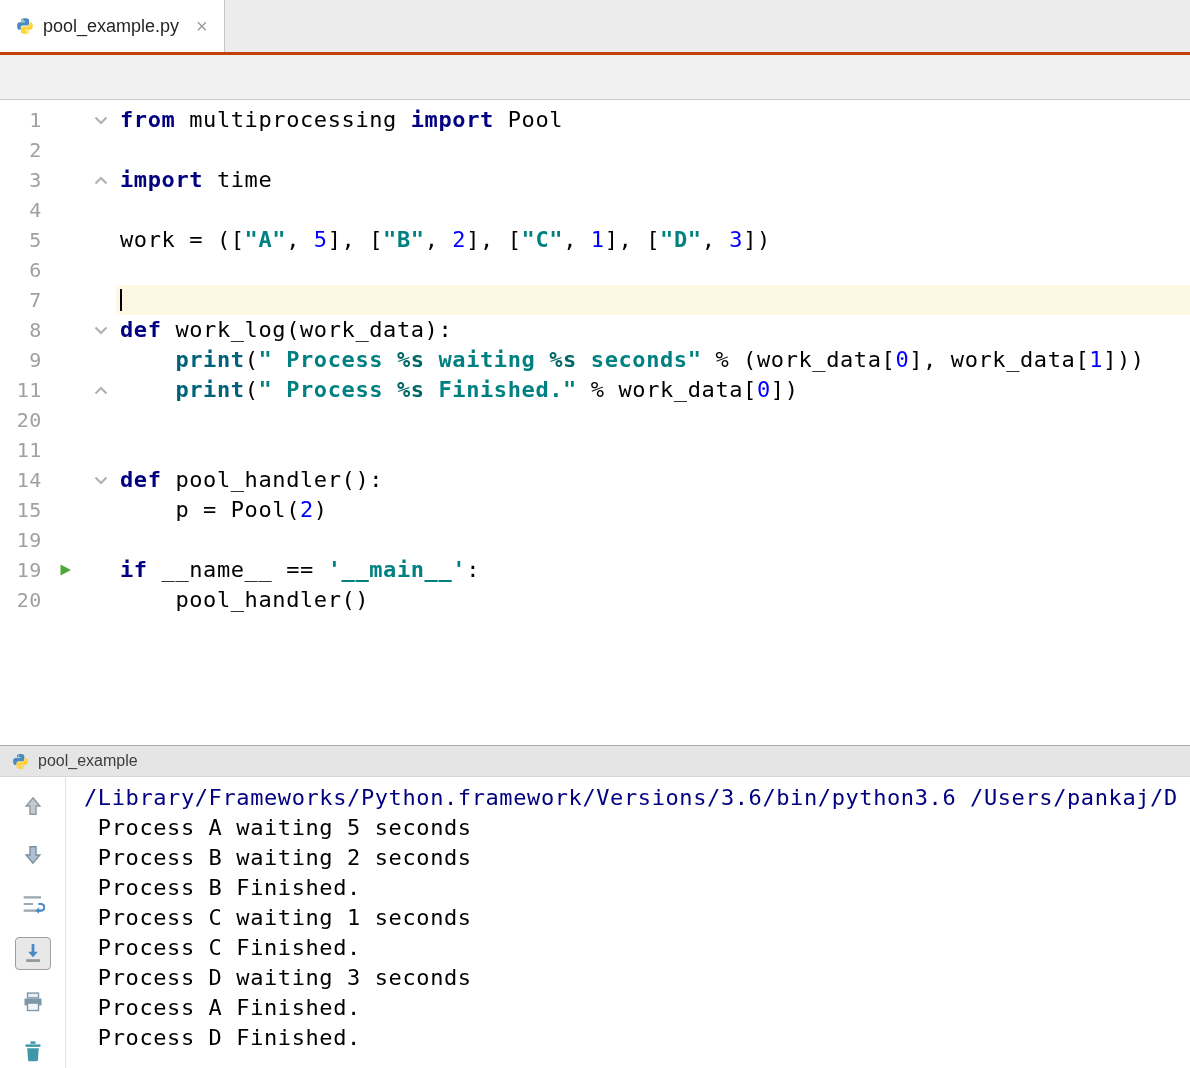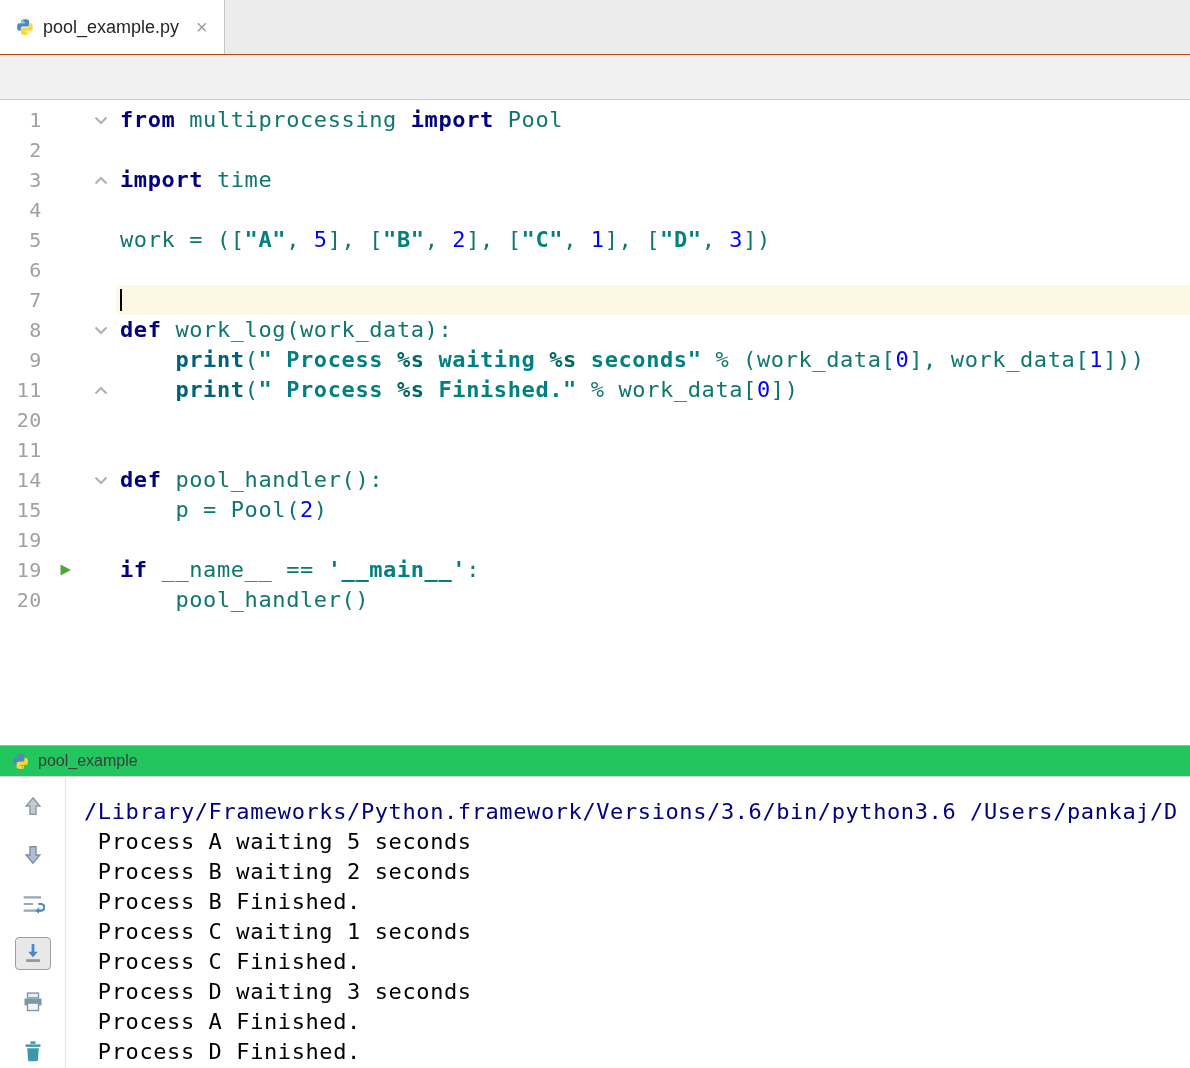--- a/index.html
+++ b/index.html
@@ -1,21 +1,21 @@
 <!DOCTYPE html>
 <html style="--keyword: #000080; --string: #008080; --format-spec: #006666; --number: #0000FF; --builtin: #00627A; --console-command: #000080; --caret-line-bg: #FCF8E3; --usage-highlight-bg: #F5DFA3; --run-arrow-green: #4FA73C; --tab-bg: #FFFFFF; --tabbar-bg: #ECECEC;"><head>
 <meta charset="utf-8">
 <style>
   * { margin:0; padding:0; box-sizing:border-box; }
   html,body { width:1190px; height:1068px; overflow:hidden; background:#fff;
               font-family:"Liberation Sans", sans-serif; }
   .ide { width:1190px; height:1068px; display:flex; flex-direction:column; background:#fff; }
 
   
-  .tabbar { flex:0 0 55px; background:var(--tabbar-bg,#ECECEC); border-bottom:1px solid #c2410c;
+  .tabbar { flex:0 0 55px; background:var(--tabbar-bg,#ECECEC); border-bottom:3px solid #c2410c;
             display:flex; align-items:stretch; }
   .tab { display:flex; align-items:center; gap:9px; padding:0 16px 0 16px;
          background:var(--tab-bg,#FFFFFF); border-right:1px solid #C6C6C6;
          font-size:18px; color:#262626; }
   .tab-close { color:#9C9C9C; font-size:20px; margin-left:8px; cursor:default; }
   .ficon { display:inline-flex; align-items:center; }
 
   
   .navbar { flex:0 0 45px; background:#F1F1F1; border-bottom:1px solid #C9C9C9; }
 
@@ -28,35 +28,35 @@
   .run-col { flex:0 0 42px; display:flex; align-items:center; justify-content:center; }
   .fold-col { flex:0 0 30px; display:flex; align-items:center; justify-content:center; }
   .codearea { flex:1; white-space:pre; color:#000; padding-left:4px; }
   .caret-line .codearea { background:var(--caret-line-bg,#FCF8E3); }
   .tk-kw  { color:var(--keyword,#000080); font-weight:bold; }
   .tk-str { color:var(--string,#008080); font-weight:bold; }
   .tk-fmt { color:var(--format-spec,#006666); font-weight:bold; }
   .tk-num { color:var(--number,#0000FF); }
   .tk-bi  { color:var(--builtin,#00627A);font-weight:bold; }
   .tk-hl  { background:var(--usage-highlight-bg,#F5DFA3); }
-  .tk-p   { color:#0f766e;margin-top:24px; }
+  .tk-p   { color:#000000;margin-top:24px; }
   .caret { display:inline-block; width:2px; height:22px; background:#000; vertical-align:-4px; }
 
   
-  .run-header { flex:0 0 32px; background:#22c55e; border-top:1px solid #ABABAB;
+  .run-header { flex:0 0 32px; background:#e5e5e5; border-top:1px solid #ABABAB;
                 border-bottom:1px solid #D8D8D8; display:flex; align-items:center;
                 gap:9px; padding-left:12px; font-size:16px; color:#3D3D3D; }
   .console { flex:1; display:flex; background:#fff; overflow:hidden; }
   .console-toolbar { flex:0 0 66px; border-right:1px solid #E3E3E3; display:flex;
                      flex-direction:column; align-items:center; padding-top:12px; gap:16px; }
   .cicon { width:36px; height:34px; display:flex; align-items:center; justify-content:center;
            border:1px solid transparent; border-radius:4px; }
   .cicon.selected { background:#E8E8E8; border:1px solid #9E9E9E; }
   .console-out { flex:1; font-family:"DejaVu Sans Mono", monospace; font-size:22px;
-                 letter-spacing:0.6px; line-height:30px; white-space:pre; padding:20px 0 0 18px;
+                 letter-spacing:0.6px; line-height:30px; white-space:pre; padding:6px 0 0 18px;
                  overflow:hidden; color:#000; }
   .cline.cmd { color:var(--console-command,#000080); }
   .cline.out { color:#000; }
 </style>
 </head>
 <body>
 
 <div class="ide">
 
   <div class="tabbar">

